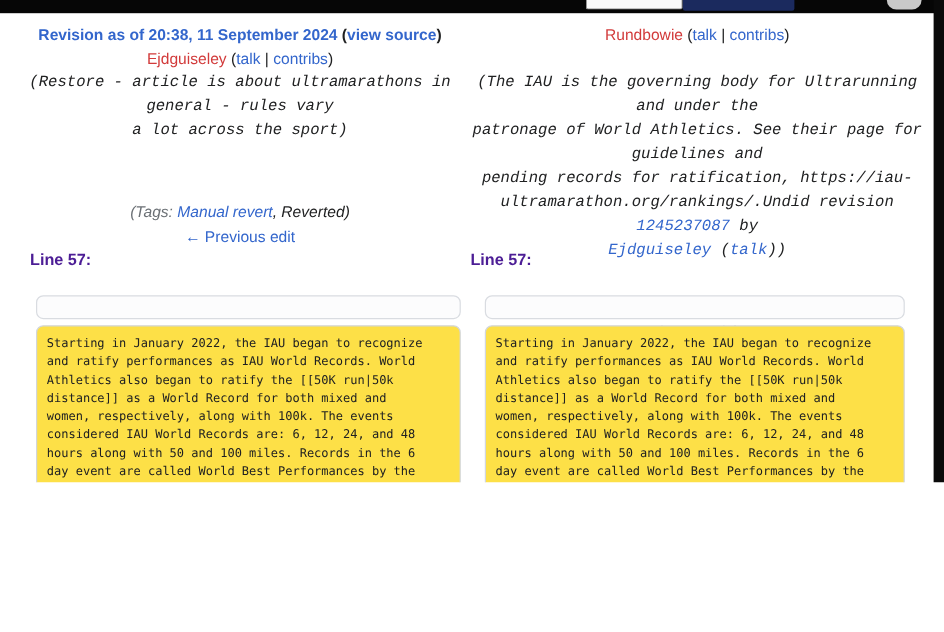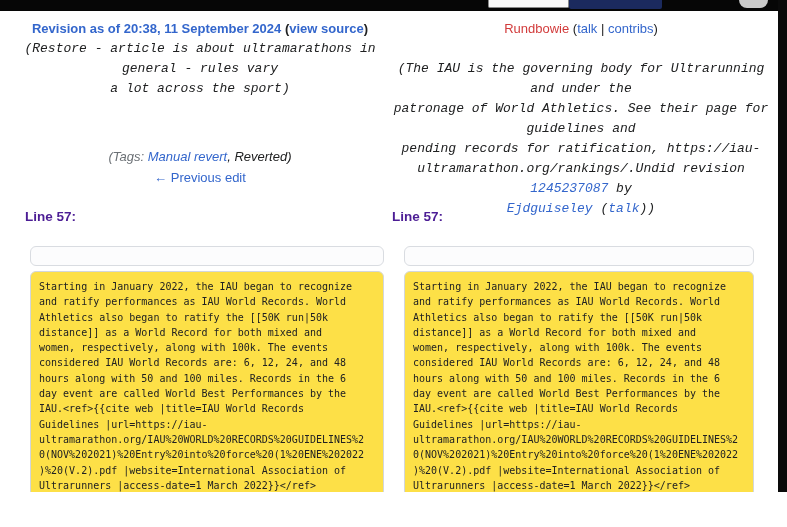--- a/index.html
+++ b/index.html
@@ -2,21 +2,21 @@
 <html><head>
 <meta charset="utf-8">
 <style>
   * { margin: 0; padding: 0; box-sizing: border-box; }
   html, body { background: #ffffff; }
   body { font-family: "Liberation Sans", sans-serif; color: #202122; }
 
   .screen {
     position: relative;
     width: 787px;
-    height: 492px;
+    height: 402px;
     background: #ffffff;
     overflow: hidden;
   }
 
   
   .topbar {
     position: absolute; left: 0; top: 0;
     width: 787px; height: 11px;
     background: #060606;
   }
@@ -126,20 +126,23 @@
   <div class="topbar">
     <div class="tb-white-field"></div>
     <div class="tb-navy-button"></div>
     <div class="tb-gray-tab"></div>
   </div>
   <div class="right-strip"></div>
 
   <div class="rev-header left">
     <div class="rev-title">
       <span class="link">Revision as of 20:38, 11 September 2024</span><span> (</span><span class="link">view source</span><span>)</span>
+    </div>
+    <div>
+      <span class="redlink">Ejdguiseley</span><span> (</span><span class="link">talk</span><span> | </span><span class="link">contribs</span><span>)</span>
     </div>
     <div class="comment">(Restore - article is about ultramarathons in general - rules vary
 a lot across the sport)</div>
     <div class="tagline">
       <span class="tag-label">(Tags: </span><span class="link">Manual revert</span><span>, Reverted)</span>
     </div>
     <div class="navline">
       <span class="link">← Previous edit</span>
     </div>
   </div>

